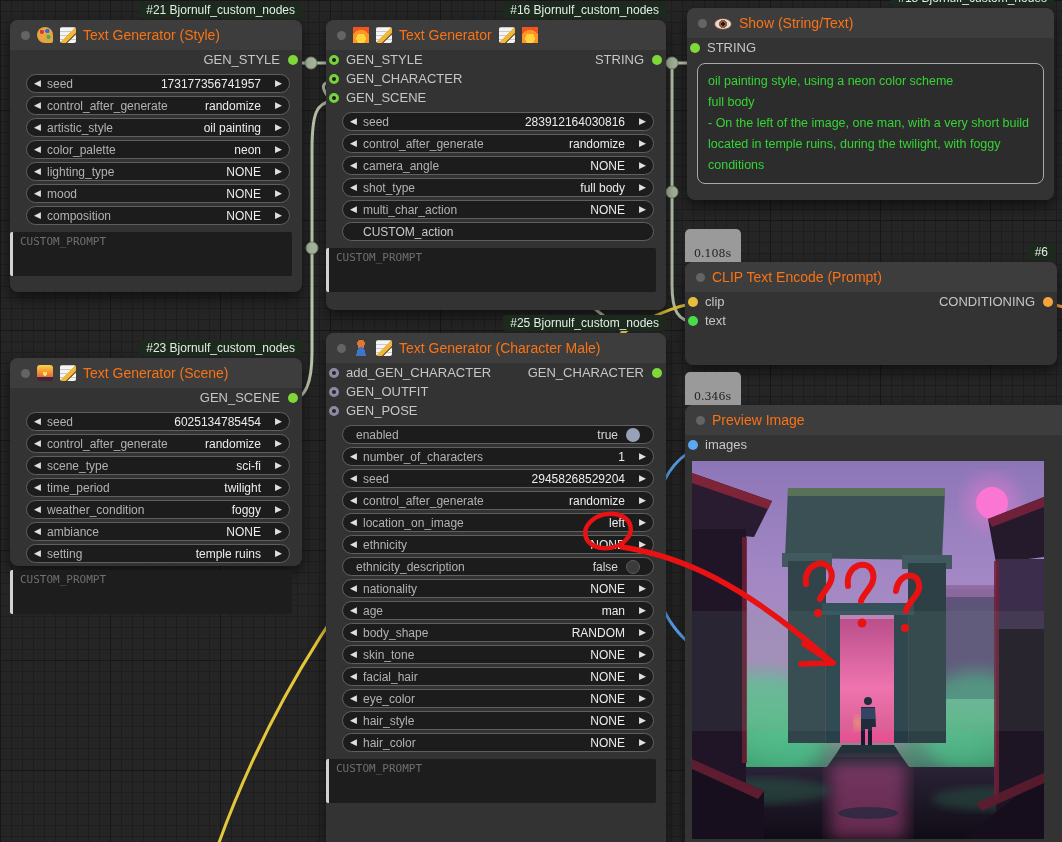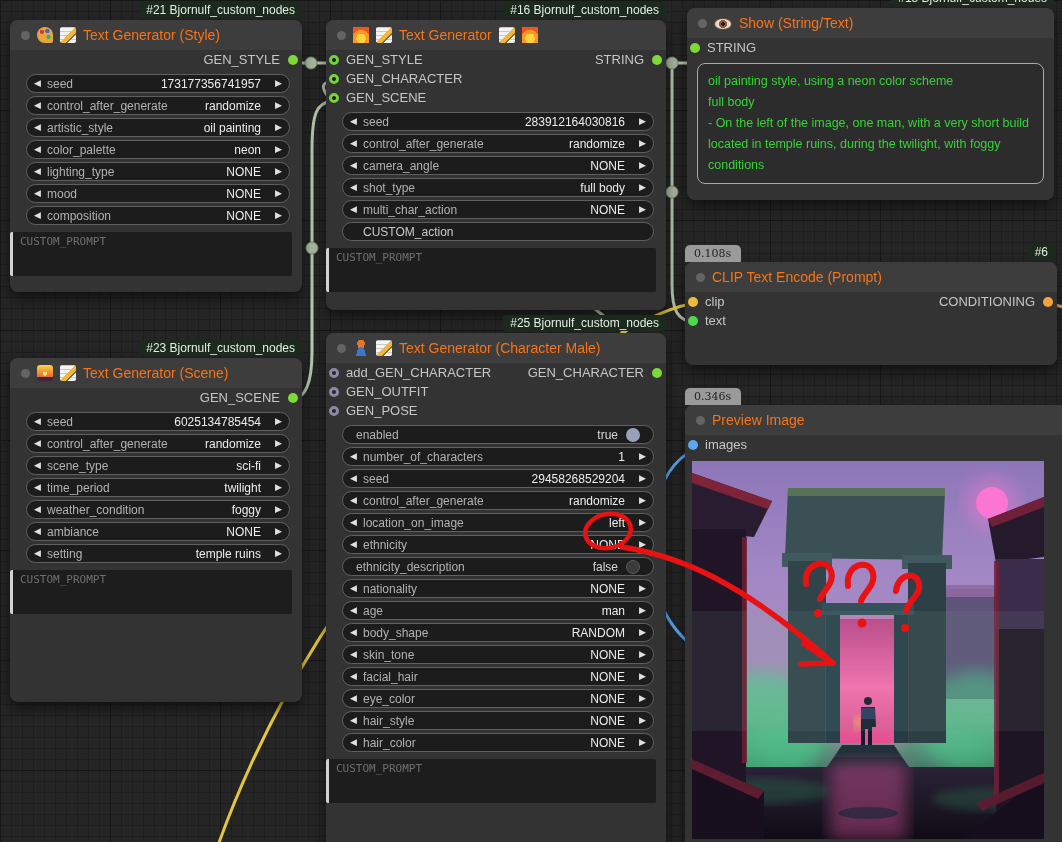--- a/index.html
+++ b/index.html
@@ -18,21 +18,21 @@
   .node{position:absolute;z-index:2;background:#333333;border-radius:8px;
     box-shadow:0 6px 14px rgba(0,0,0,.55);color:#c6c6c6;font-size:13px;}
   .node-header{display:flex;align-items:center;gap:7px;height:30px;padding:0 11px;
     background:#3d3d3d;border-radius:8px 8px 0 0;color:#f97316;font-size:14px;white-space:nowrap;}
   .collapse-dot{width:9px;height:9px;border-radius:50%;background:#646464;flex:0 0 auto;}
   .badge{position:absolute;bottom:100%;margin-bottom:2px;background:#1b2a1d;color:#e4ece4;
     font-size:12px;padding:1px 7px;border-radius:3px;white-space:nowrap;}
   .badge.right{right:0;}
   .badge.num{right:2px;}
   .time-badge{position:absolute;bottom:100%;left:0;margin-bottom:0;background:#9a9a9a;color:#222;
-    font-family:"DejaVu Serif",serif;font-size:11px;padding:2px 10px 2px 9px;border-radius:5px 5px 0 0;}
+    font-family:"DejaVu Serif",serif;font-size:11px;padding:18px 10px 2px 9px;border-radius:5px 5px 0 0;}
   .slot-row{position:relative;height:19px;line-height:19px;font-size:13px;color:#c6c6c6;}
   .in-label{position:absolute;left:20px;}
   .out-label{position:absolute;right:22px;}
   .sock{position:absolute;top:50%;width:10px;height:10px;border-radius:50%;transform:translateY(-50%);box-sizing:border-box;}
   .sock.in{left:3px;}  .sock.out{right:4px;}
   .sock.green-solid{background:#7fd83a;}
   .sock.green-ring{border:3px solid #76d23a;background:#1c1c1c;}
   .sock.gray-ring{border:3px solid #8b8ba4;background:#24242e;}
   .sock.yellow{background:#e9bd3d;}
   .sock.orange{background:#f6a23f;}
@@ -272,21 +272,21 @@
       <span class="in-label">clip</span>
       <span class="out-label">CONDITIONING</span>
       <span class="sock out orange"></span>
     </div>
     <div class="slot-row">
       <span class="sock in lime"></span>
       <span class="in-label">text</span>
     </div>
   </div>
 
-  <div class="node" id="n-scene" style="left:10px;top:358px;width:292px;height:344px;">
+  <div class="node" id="n-scene" style="left:10px;top:358px;width:292px;height:208px;">
     <div class="badge right">#23 Bjornulf_custom_nodes</div>
     <div class="node-header">
       <span class="collapse-dot"></span>
       <span class="icon sunset-icon"></span>
       <span class="icon memo-icon"></span>
       <span>Text Generator (Scene)</span>
     </div>
     <div class="slot-row">
       <span class="out-label">GEN_SCENE</span>
       <span class="sock out green-solid"></span>

